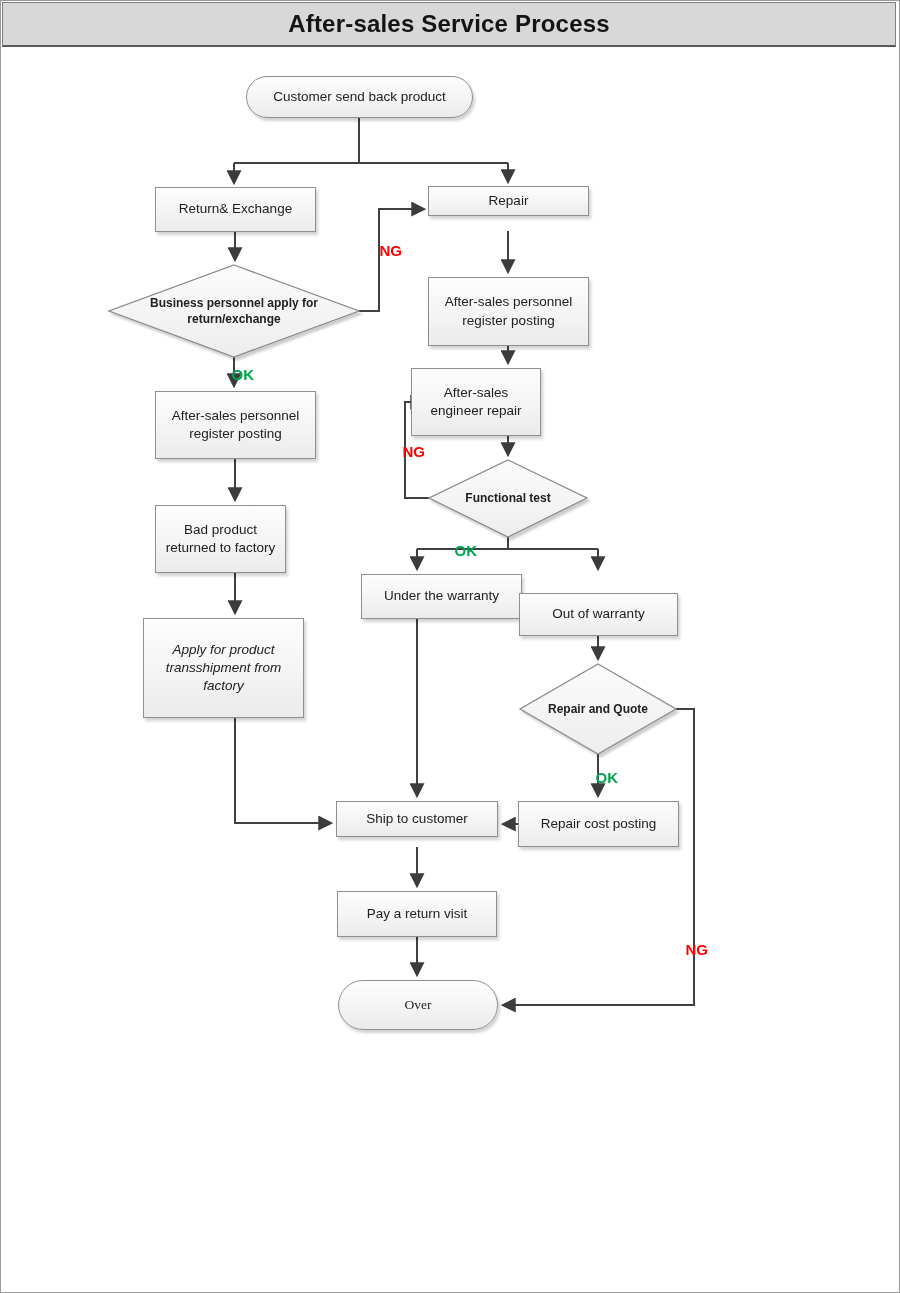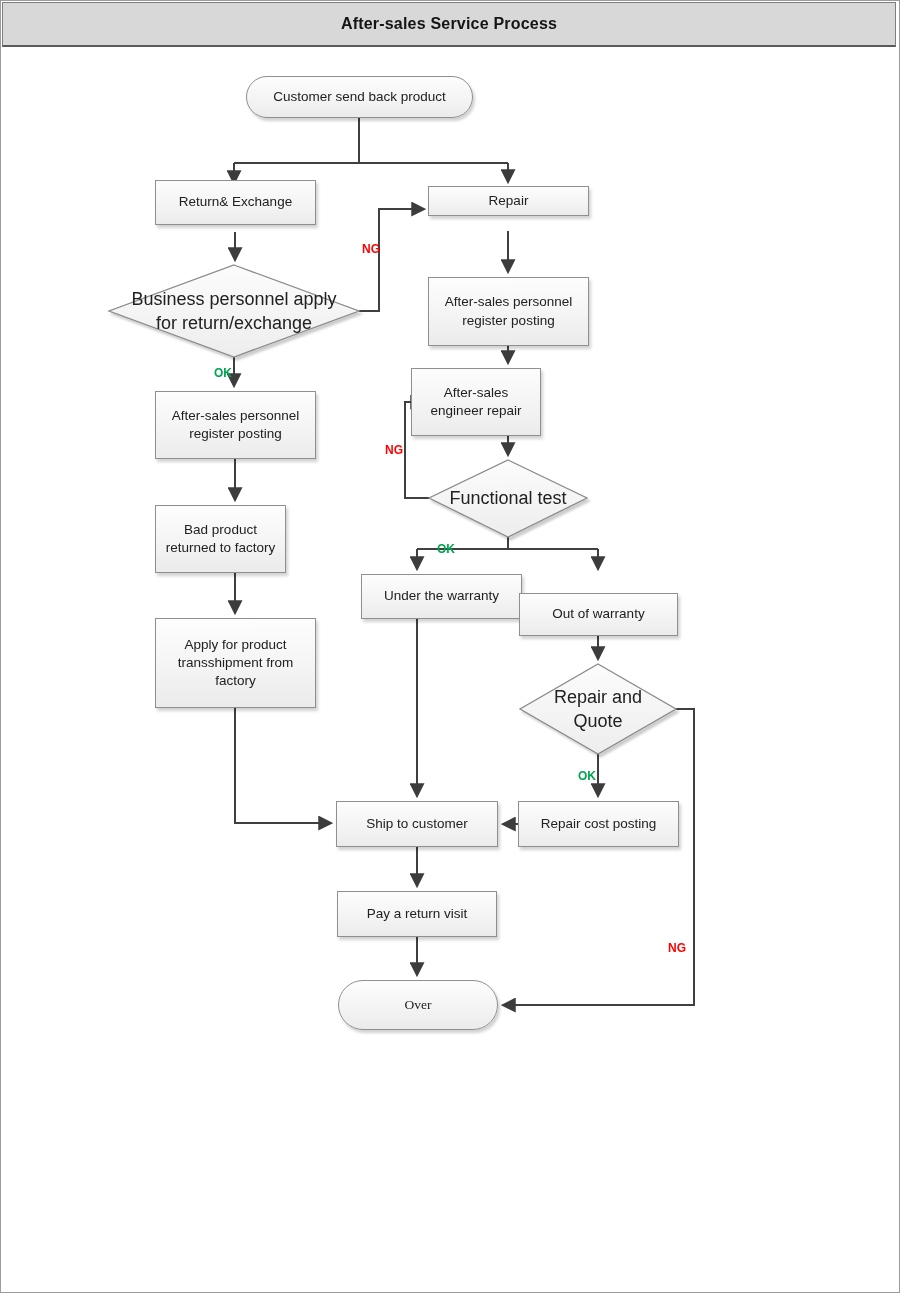--- a/index.html
+++ b/index.html
@@ -10,42 +10,42 @@
     background:#ffffff;
     font-family:"Liberation Sans", sans-serif;
     overflow:hidden;
   }
   .titlebar{
     position:absolute;left:1px;top:1px;width:892px;height:42px;
     background:#d8d8d8;
     border:1px solid #7f7f7f;
     border-bottom:2px solid #5a5a5a;
     display:flex;align-items:center;justify-content:center;
-    font-size:16px;font-weight:bold;color:#141414;
+    font-size:24px;font-weight:bold;color:#141414;
     letter-spacing:0.2px;
   }
   svg.edges{position:absolute;left:0;top:0;pointer-events:none;}
   .node{
     position:absolute;box-sizing:border-box;
     display:flex;align-items:center;justify-content:center;text-align:center;
     font-size:13.5px;color:#212121;line-height:1.35;
     background:linear-gradient(180deg,#fdfdfd 0%,#f4f4f4 55%,#ebebeb 100%);
     border:1px solid #8f8f8f;
     box-shadow:2px 3px 3px rgba(0,0,0,0.18);
     padding:14px 8px;
   }
   .pill{border-radius:22px;}
   .pill-lg{border-radius:25px;font-family:Liberation Serif, serif;}
   .diamond-label{
     position:absolute;display:flex;align-items:center;justify-content:center;
-    text-align:center;font-size:18px;color:#212121;line-height:1.35;
+    text-align:center;font-size:12px;color:#212121;line-height:1.35;font-weight:bold;
   }
   .edge-label{
-    position:absolute;width:40px;text-align:left;
-    font-size:12px;font-weight:bold;
+    position:absolute;width:40px;text-align:right;
+    font-size:15px;font-weight:bold;
   }
   .ok{color:#00a550;}
   .ng{color:#fe0000;}
 </style>
 </head>
 <body>
 
 <div class="page">
 
   <div class="titlebar">After-sales Service Process</div>
@@ -94,39 +94,39 @@
 
     <g fill="url(#diamondGrad)" stroke="#8a8a8a" stroke-width="1.3" filter="url(#ds)">
       <polygon points="233,264 358,310 233,356 108,310"></polygon>
       <polygon points="507,459 586,497 507,536 428,497"></polygon>
       <polygon points="597,663 675,708 597,753 519,708"></polygon>
     </g>
   </svg>
 
   <div class="node pill" style="left:245px;top:75px;width:227px;height:42px;">Customer send back product</div>
 
-  <div class="node" style="left:154px;top:179px;width:161px;height:45px;">Return&amp; Exchange</div>
+  <div class="node" style="left:154px;top:186px;width:161px;height:45px;">Return&amp; Exchange</div>
 
   <div class="node" style="left:427px;top:185px;width:161px;height:29px;">Repair</div>
 
   <div class="node" style="left:154px;top:390px;width:161px;height:68px;">After-sales personnel register posting</div>
 
   <div class="node" style="left:154px;top:504px;width:131px;height:68px;">Bad product returned to factory</div>
 
-  <div class="node" style="left:154px;top:617px;width:161px;height:90px;">Apply for product transshipment from factory</div>
+  <div class="node" style="left:142px;top:617px;width:161px;height:100px;font-style:italic;">Apply for product transshipment from factory</div>
 
   <div class="node" style="left:427px;top:276px;width:161px;height:69px;">After-sales personnel register posting</div>
 
   <div class="node" style="left:410px;top:367px;width:130px;height:68px;">After-sales engineer repair</div>
 
   <div class="node" style="left:336px;top:573px;width:161px;height:45px;margin-left:24px;">Under the warranty</div>
 
   <div class="node" style="left:518px;top:573px;width:159px;height:43px;margin-top:19px;">Out of warranty</div>
 
-  <div class="node" style="left:335px;top:800px;width:162px;height:46px;">Ship to customer</div>
+  <div class="node" style="left:335px;top:800px;width:162px;height:36px;">Ship to customer</div>
 
   <div class="node" style="left:336px;top:890px;width:160px;height:46px;">Pay a return visit</div>
 
   <div class="node" style="left:517px;top:800px;width:161px;height:46px;">Repair cost posting</div>
 
   <div class="node pill-lg" style="left:337px;top:979px;width:160px;height:50px;">Over</div>
 
   <div class="diamond-label" style="left:123px;top:283px;width:220px;height:54px;">Business personnel apply for return/exchange</div>
 
   <div class="diamond-label" style="left:437px;top:487px;width:140px;height:20px;">Functional test</div>

